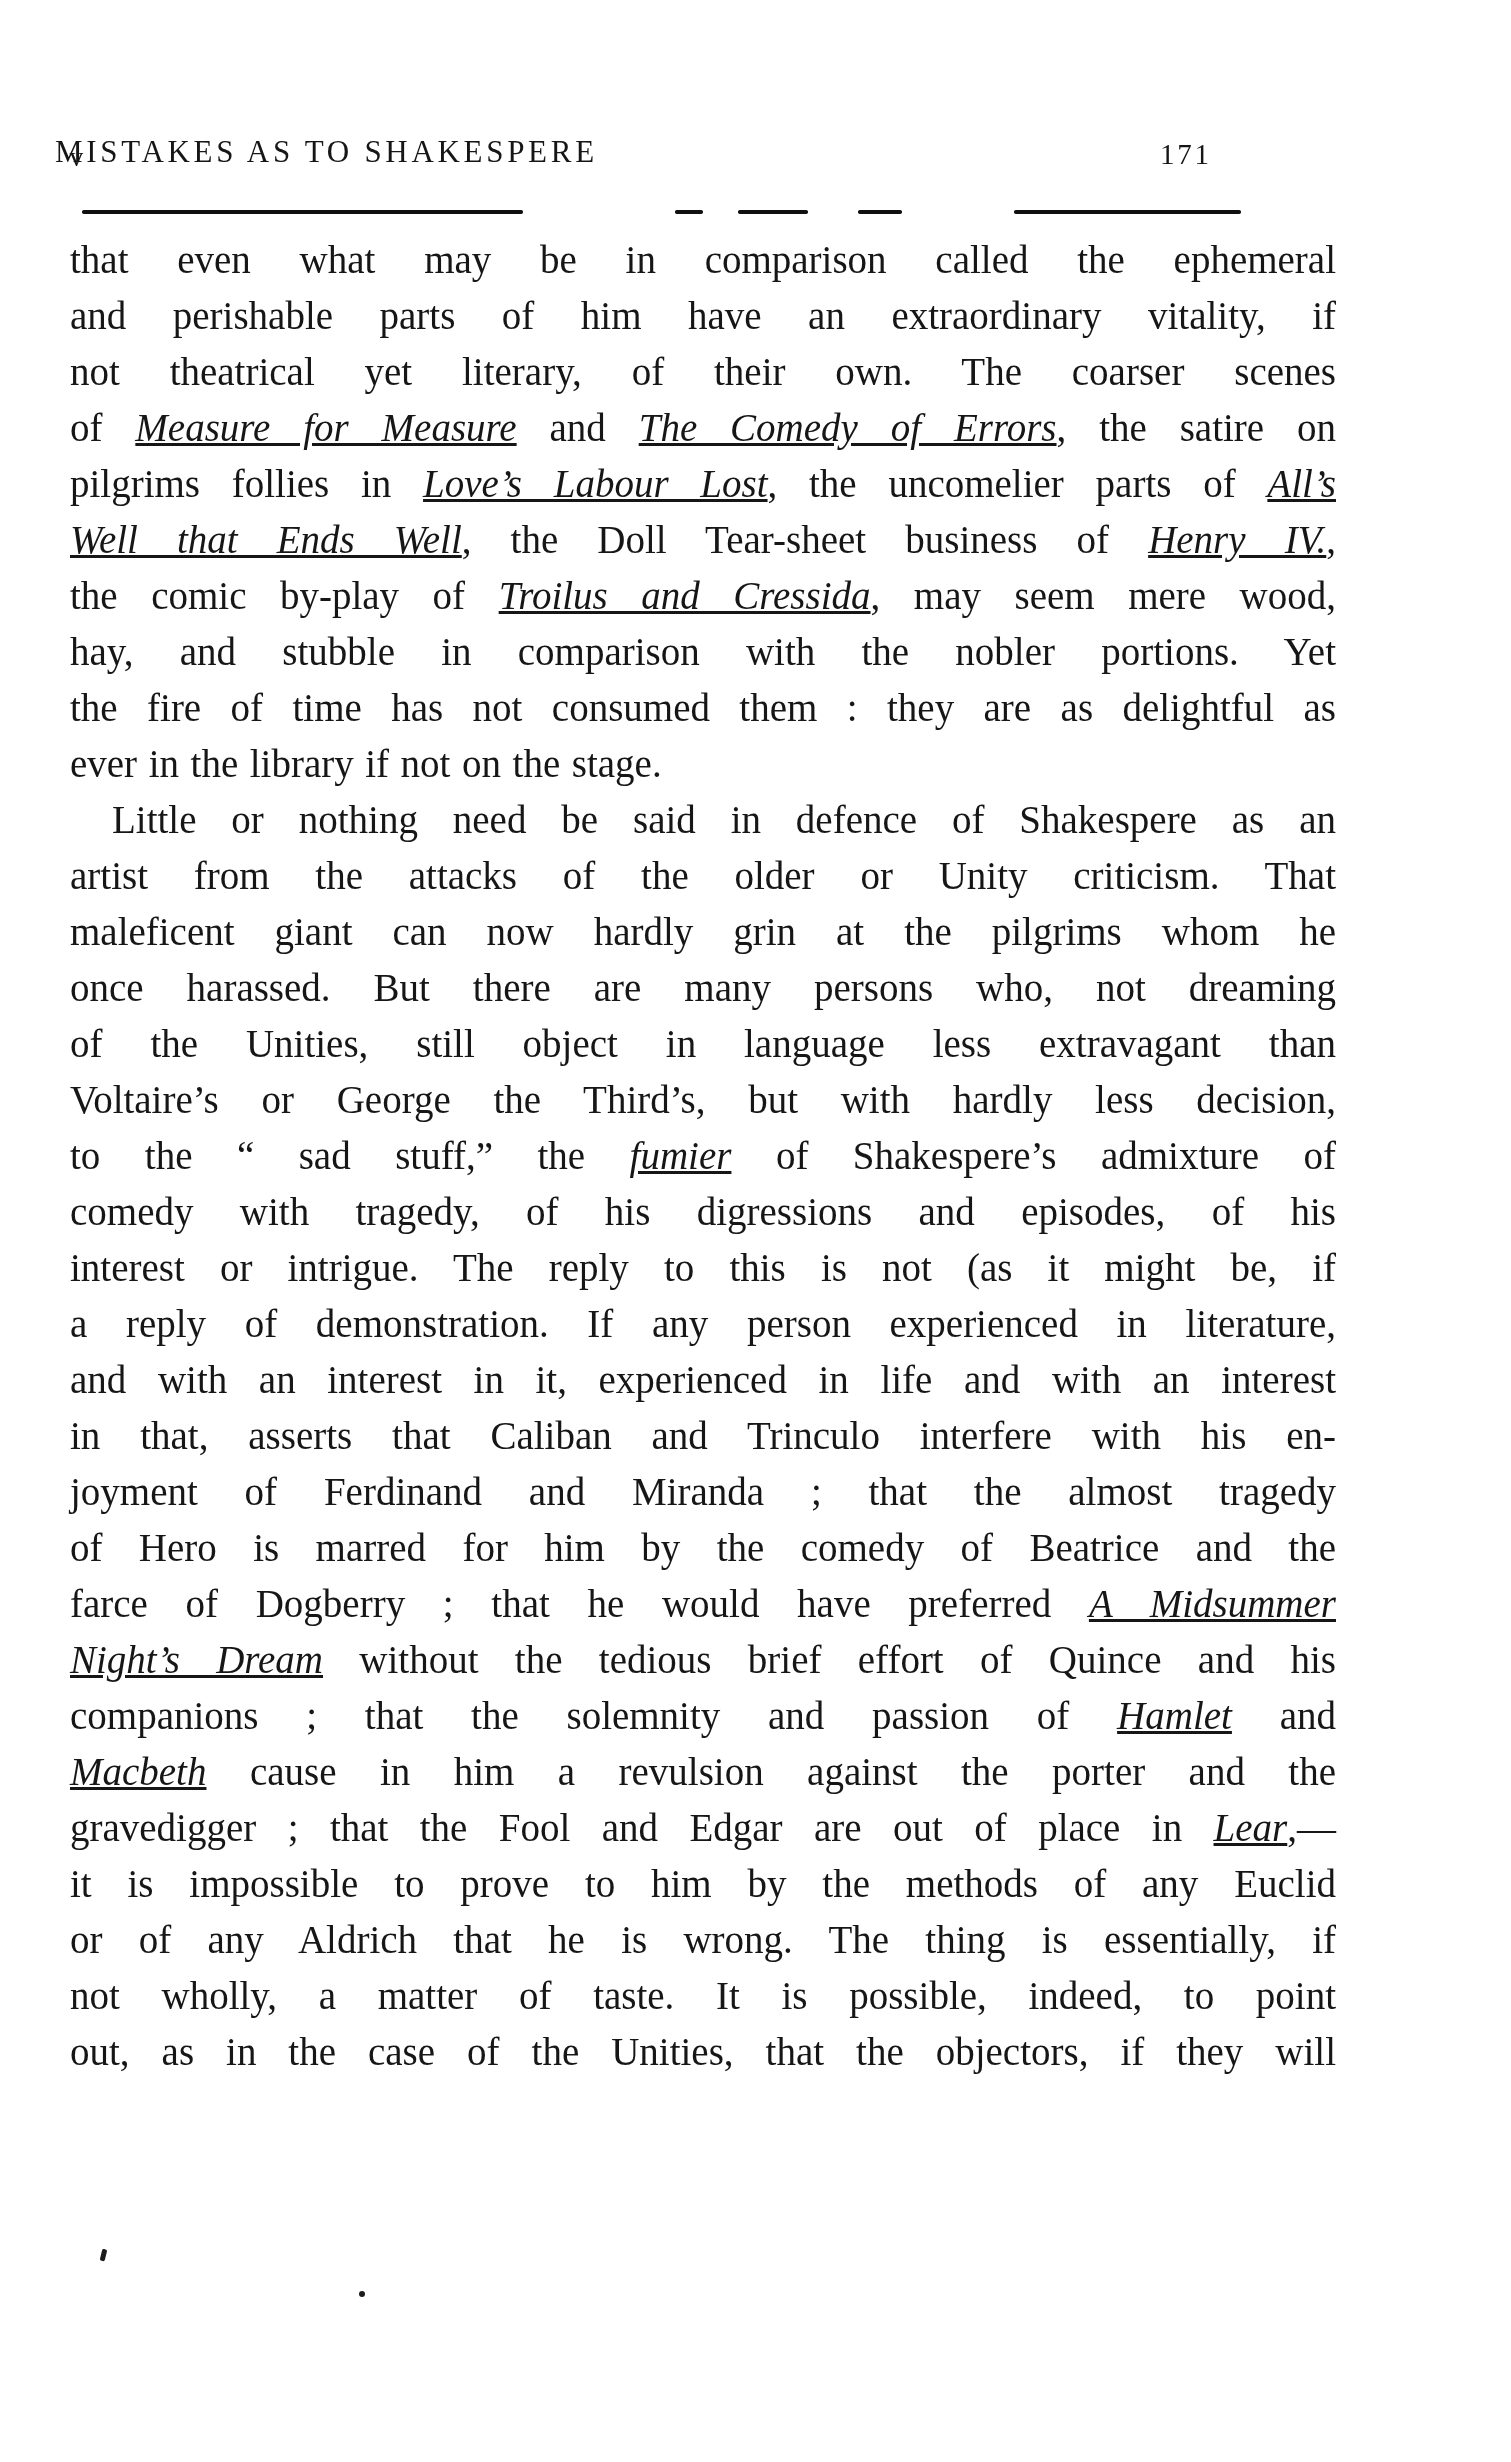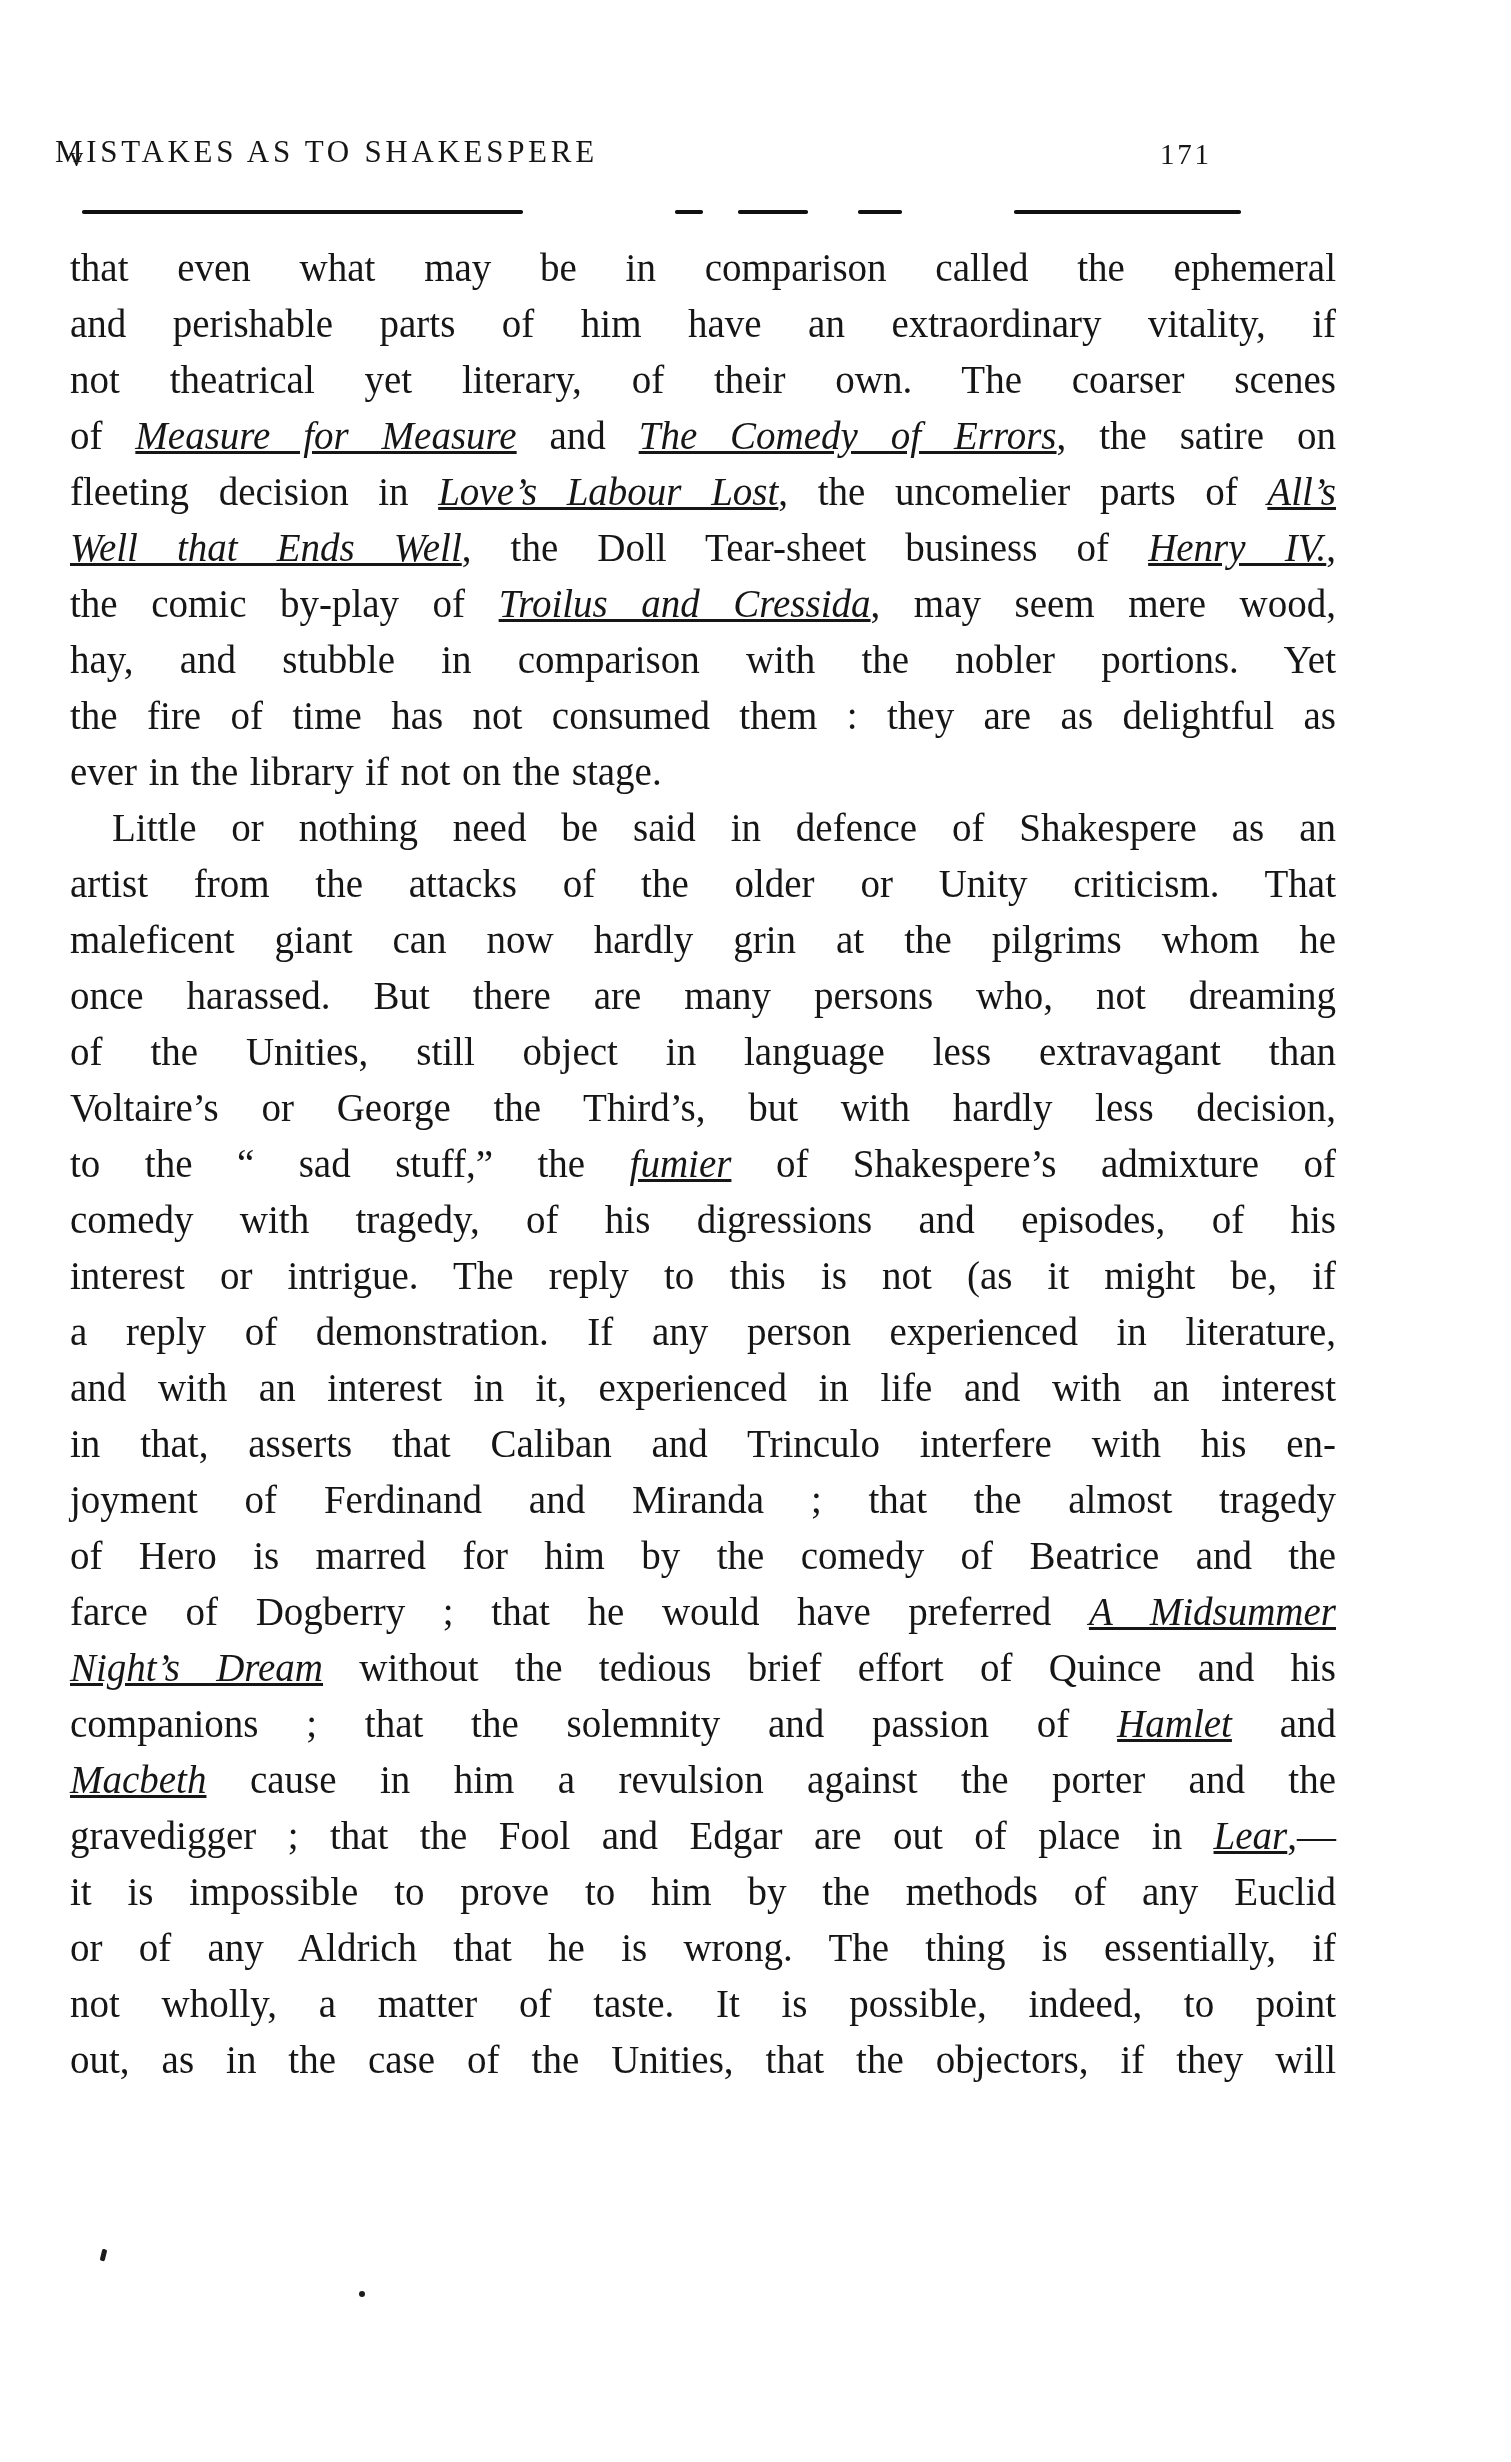--- a/index.html
+++ b/index.html
@@ -13,21 +13,21 @@
     overflow:hidden;
   }
   .running-header{position:absolute;top:134px;left:55px;width:1263px;height:42px;}
   .header-signature{position:absolute;left:14.6px;top:7.3px;font-size:27.5px;}
   .header-title{position:absolute;left:0;right:0;top:0;font-size:31px;letter-spacing:3.7px;white-space:nowrap;}
   .header-pagenum{position:absolute;left:1105px;top:3.7px;font-size:29px;letter-spacing:2.7px;}
   .header-rule{position:absolute;top:209px;left:0;width:1512px;height:5.5px;}
   .rule-seg{position:absolute;top:0.9px;height:3.7px;background:#101010;border-radius:1.8px;}
   .text-block{
     position:absolute;left:70px;top:232px;width:1266px;
-    font-size:39px;word-spacing:1.8px;margin-top:8px;
+    font-size:39px;word-spacing:1.8px;
   }
   .para{margin:0;}
   .line{
     line-height:56px;
     text-align:justify;
     text-align-last:left;
   }
   .line.j{text-align-last:justify;}
   .line.indent{text-indent:42px;}
   .italic{font-style:italic;text-decoration:underline;}
@@ -52,21 +52,21 @@
       <span class="rule-seg" style="left: 858px; width: 44px;"></span>
       <span class="rule-seg" style="left: 1014px; width: 227px;"></span>
     </div>
 
   <div class="text-block">
       <div class="para">
         <div class="line j"><span>that even what may be in comparison called the ephemeral</span></div>
         <div class="line j"><span>and perishable parts of him have an extraordinary vitality, if</span></div>
         <div class="line j"><span>not theatrical yet literary, of their own.  The coarser scenes</span></div>
         <div class="line j"><span>of </span><span class="italic">Measure for Measure</span><span> and </span><span class="italic">The Comedy of Errors</span><span>, the satire on</span></div>
-        <div class="line j"><span>fleeting decision in </span><span class="italic">Love’s Labour Lost</span><span>, the uncomelier parts of </span><span class="italic">All’s</span></div>
+        <div class="line j"><span>pilgrims follies in </span><span class="italic">Love’s Labour Lost</span><span>, the uncomelier parts of </span><span class="italic">All’s</span></div>
         <div class="line j"><span class="italic">Well that Ends Well</span><span>, the Doll Tear-sheet business of </span><span class="italic">Henry IV.</span><span>,</span></div>
         <div class="line j"><span>the comic by-play of </span><span class="italic">Troilus and Cressida</span><span>, may seem mere wood,</span></div>
         <div class="line j"><span>hay, and stubble in comparison with the nobler portions.  Yet</span></div>
         <div class="line j"><span>the fire of time has not consumed them : they are as delightful as</span></div>
         <div class="line"><span>ever in the library if not on the stage.</span></div>
       </div>
       <div class="para">
         <div class="line j indent"><span>Little or nothing need be said in defence of Shakespere as an</span></div>
         <div class="line j"><span>artist from the attacks of the older or Unity criticism.  That</span></div>
         <div class="line j"><span>maleficent giant can now hardly grin at the pilgrims whom he</span></div>

